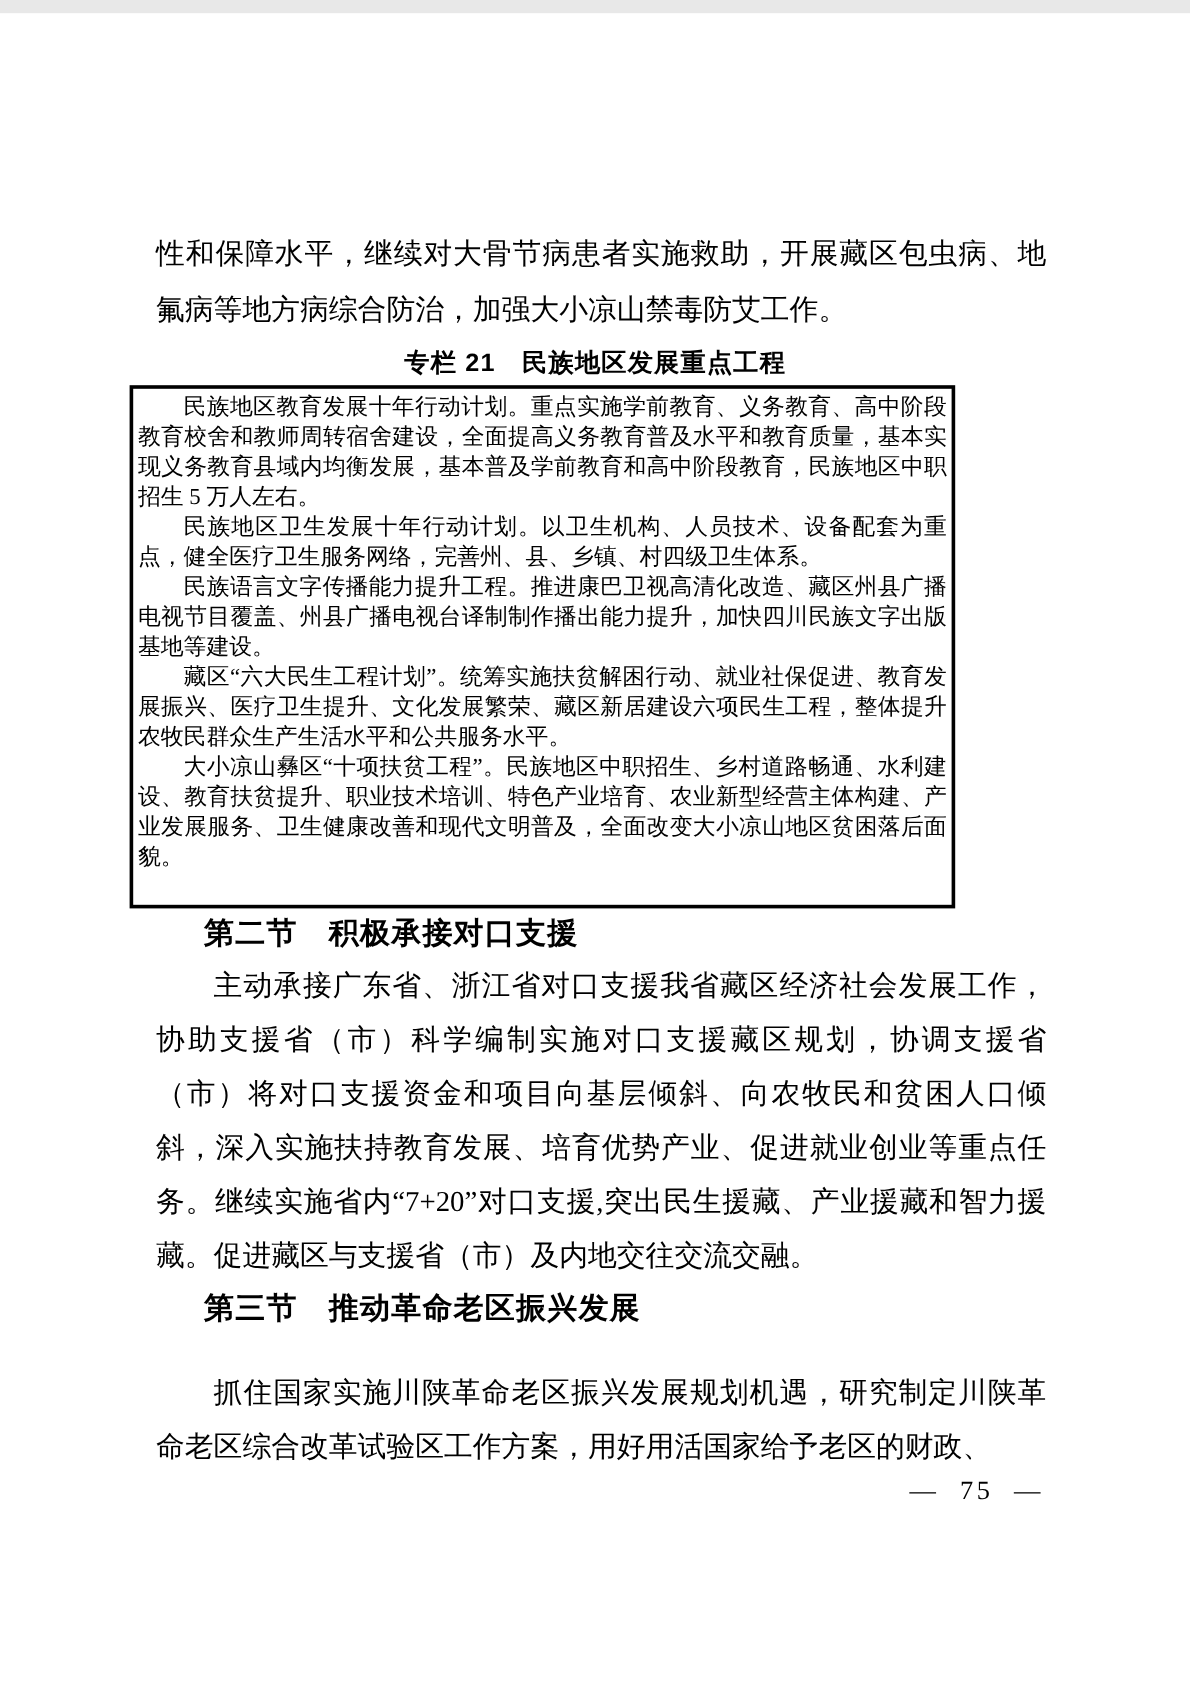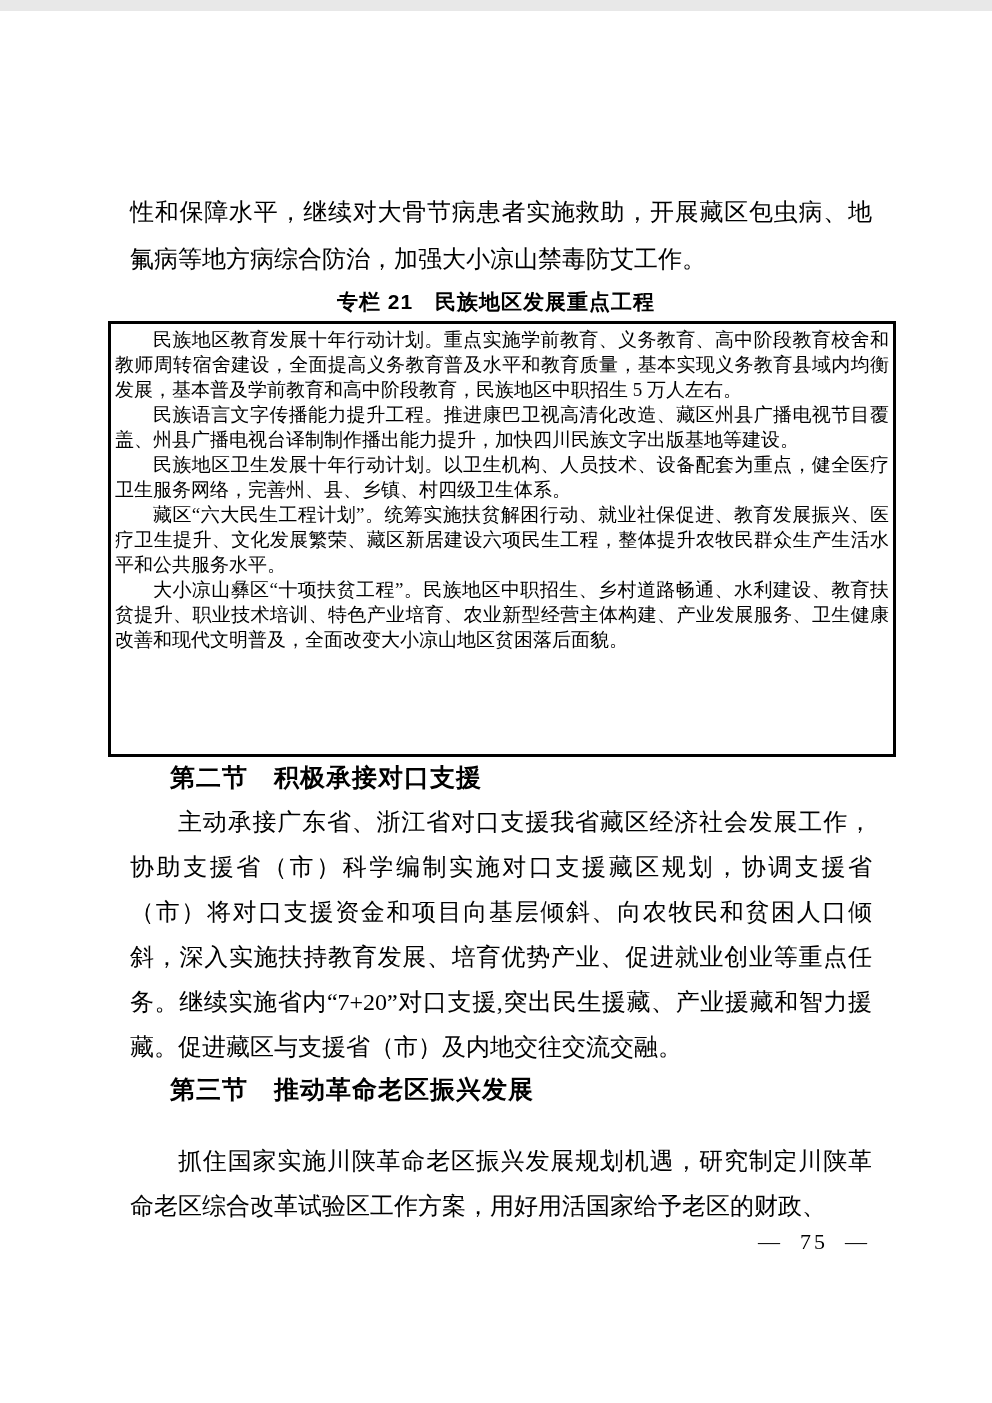--- a/index.html
+++ b/index.html
@@ -33,21 +33,21 @@
     text-align: center;
     font-family: "Liberation Sans", "DejaVu Sans", sans-serif;
     font-weight: bold;
     font-size: 21px;
     letter-spacing: 1px;
   }
   .feature-box {
     position: absolute;
     left: 108px;
     top: 310px;
-    width: 788px;
+    width: 688px;
     height: 436px;
     box-sizing: border-box;
     border: 3px solid #000000;
     padding: 3px 4px 2px 4px;
     overflow: hidden;
   }
   .feature-box p {
     margin: 0;
     font-size: 19px;
     line-height: 25px;
@@ -94,22 +94,22 @@
 <body>
 
 <div class="page">
 
   <p class="intro">性和保障水平，继续对大骨节病患者实施救助，开展藏区包虫病、地氟病等地方病综合防治，加强大小凉山禁毒防艾工作。</p>
 
   <div class="box-title">专栏 21　民族地区发展重点工程</div>
 
   <div class="feature-box">
     <p>民族地区教育发展十年行动计划。重点实施学前教育、义务教育、高中阶段教育校舍和教师周转宿舍建设，全面提高义务教育普及水平和教育质量，基本实现义务教育县域内均衡发展，基本普及学前教育和高中阶段教育，民族地区中职招生 5 万人左右。</p>
+    <p>民族地区卫生发展十年行动计划。以卫生机构、人员技术、设备配套为重点，健全医疗卫生服务网络，完善州、县、乡镇、村四级卫生体系。</p>
     <p>民族语言文字传播能力提升工程。推进康巴卫视高清化改造、藏区州县广播电视节目覆盖、州县广播电视台译制制作播出能力提升，加快四川民族文字出版基地等建设。</p>
-    <p>民族地区卫生发展十年行动计划。以卫生机构、人员技术、设备配套为重点，健全医疗卫生服务网络，完善州、县、乡镇、村四级卫生体系。</p>
     <p>藏区“六大民生工程计划”。统筹实施扶贫解困行动、就业社保促进、教育发展振兴、医疗卫生提升、文化发展繁荣、藏区新居建设六项民生工程，整体提升农牧民群众生产生活水平和公共服务水平。</p>
     <p>大小凉山彝区“十项扶贫工程”。民族地区中职招生、乡村道路畅通、水利建设、教育扶贫提升、职业技术培训、特色产业培育、农业新型经营主体构建、产业发展服务、卫生健康改善和现代文明普及，全面改变大小凉山地区贫困落后面貌。</p>
   </div>
 
   <h2 class="section-heading heading-2">第二节　积极承接对口支援</h2>
 
   <p class="body-para para-2">主动承接广东省、浙江省对口支援我省藏区经济社会发展工作，协助支援省（市）科学编制实施对口支援藏区规划，协调支援省（市）将对口支援资金和项目向基层倾斜、向农牧民和贫困人口倾斜，深入实施扶持教育发展、培育优势产业、促进就业创业等重点任务。继续实施省内“7+20”对口支援,突出民生援藏、产业援藏和智力援藏。促进藏区与支援省（市）及内地交往交流交融。</p>
 
   <h2 class="section-heading heading-3">第三节　推动革命老区振兴发展</h2>
 

